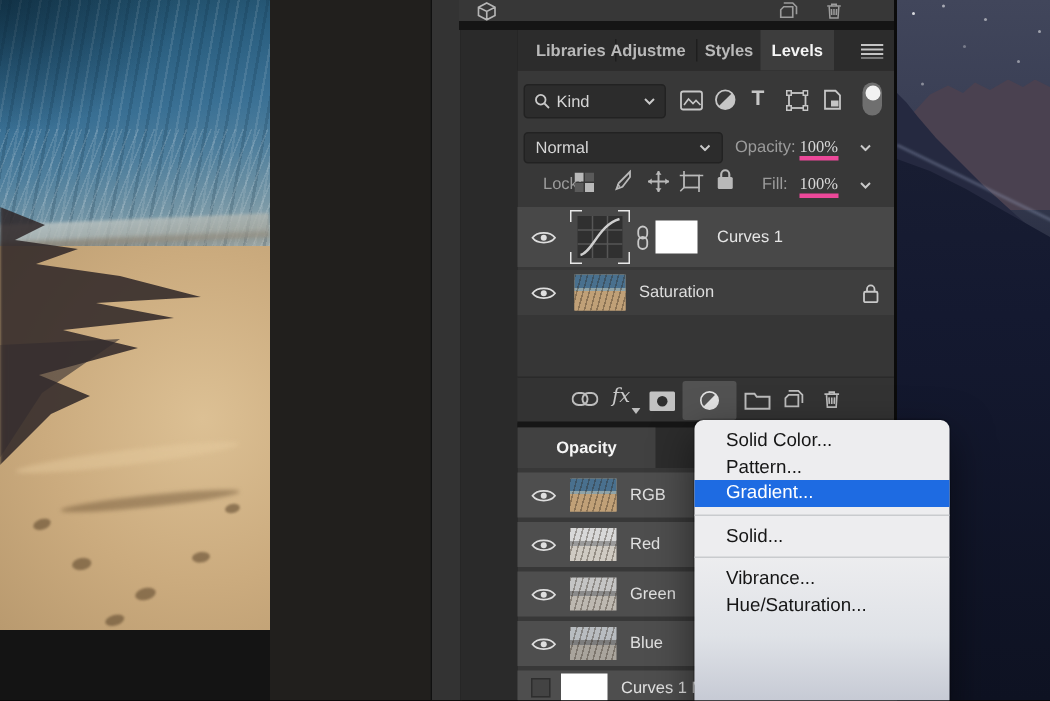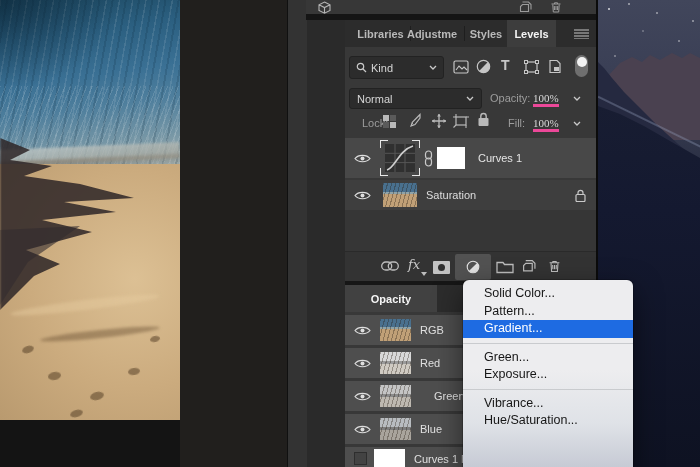--- a/index.html
+++ b/index.html
@@ -382,21 +382,21 @@
       <span class="lbl" style="margin-left:9px;color:#e0e0e0;">Red</span>
     </div>
     <div class="chrow" style="top:69px;">
       <div style="margin-left:9px;">
           <svg width="17" height="11" viewBox="0 0 17 11">
             <path d="M1 5.5C4.2 1.2 12.8 1.2 16 5.5 12.8 9.8 4.2 9.8 1 5.5Z" fill="none" stroke="#dedede" stroke-width="1.2"></path>
             <circle cx="8.5" cy="5.5" r="2" fill="#dedede"></circle>
           </svg>
         </div>
       <div class="thumb-gray2 thumb-tex" style="width:31px;height:22px;margin-left:9px;"></div>
-      <span class="lbl" style="margin-left:23px;color:#e0e0e0;">Green</span>
+      <span class="lbl" style="margin-left:9px;color:#e0e0e0;">Green</span>
     </div>
     <div class="chrow" style="top:102px;">
       <div style="margin-left:9px;">
           <svg width="17" height="11" viewBox="0 0 17 11">
             <path d="M1 5.5C4.2 1.2 12.8 1.2 16 5.5 12.8 9.8 4.2 9.8 1 5.5Z" fill="none" stroke="#dedede" stroke-width="1.2"></path>
             <circle cx="8.5" cy="5.5" r="2" fill="#dedede"></circle>
           </svg>
         </div>
       <div class="thumb-gray3 thumb-tex" style="width:31px;height:22px;margin-left:9px;"></div>
       <span class="lbl" style="margin-left:9px;color:#e0e0e0;">Blue</span>
@@ -415,20 +415,19 @@
     <div class="wp-dune"></div>
     <div class="wp-edge"></div>
   </div>
   <div class="abs" id="wp-border"></div>
 
   <div class="abs" id="menu">
     <div class="mi">Solid Color...</div>
     <div class="mi">Pattern...</div>
     <div class="mi hl" id="menu-hl" style="background: rgb(30, 107, 226);">Gradient...</div>
     <div class="msep"></div>
-    <div class="mi">Green...</div>
-    <div class="mi">Exposure...</div>
+    <div class="mi">Solid...</div>
     <div class="msep"></div>
     <div class="mi">Vibrance...</div>
     <div class="mi">Hue/Saturation...</div>
   </div>
 
 </div>
 
 </body></html>

